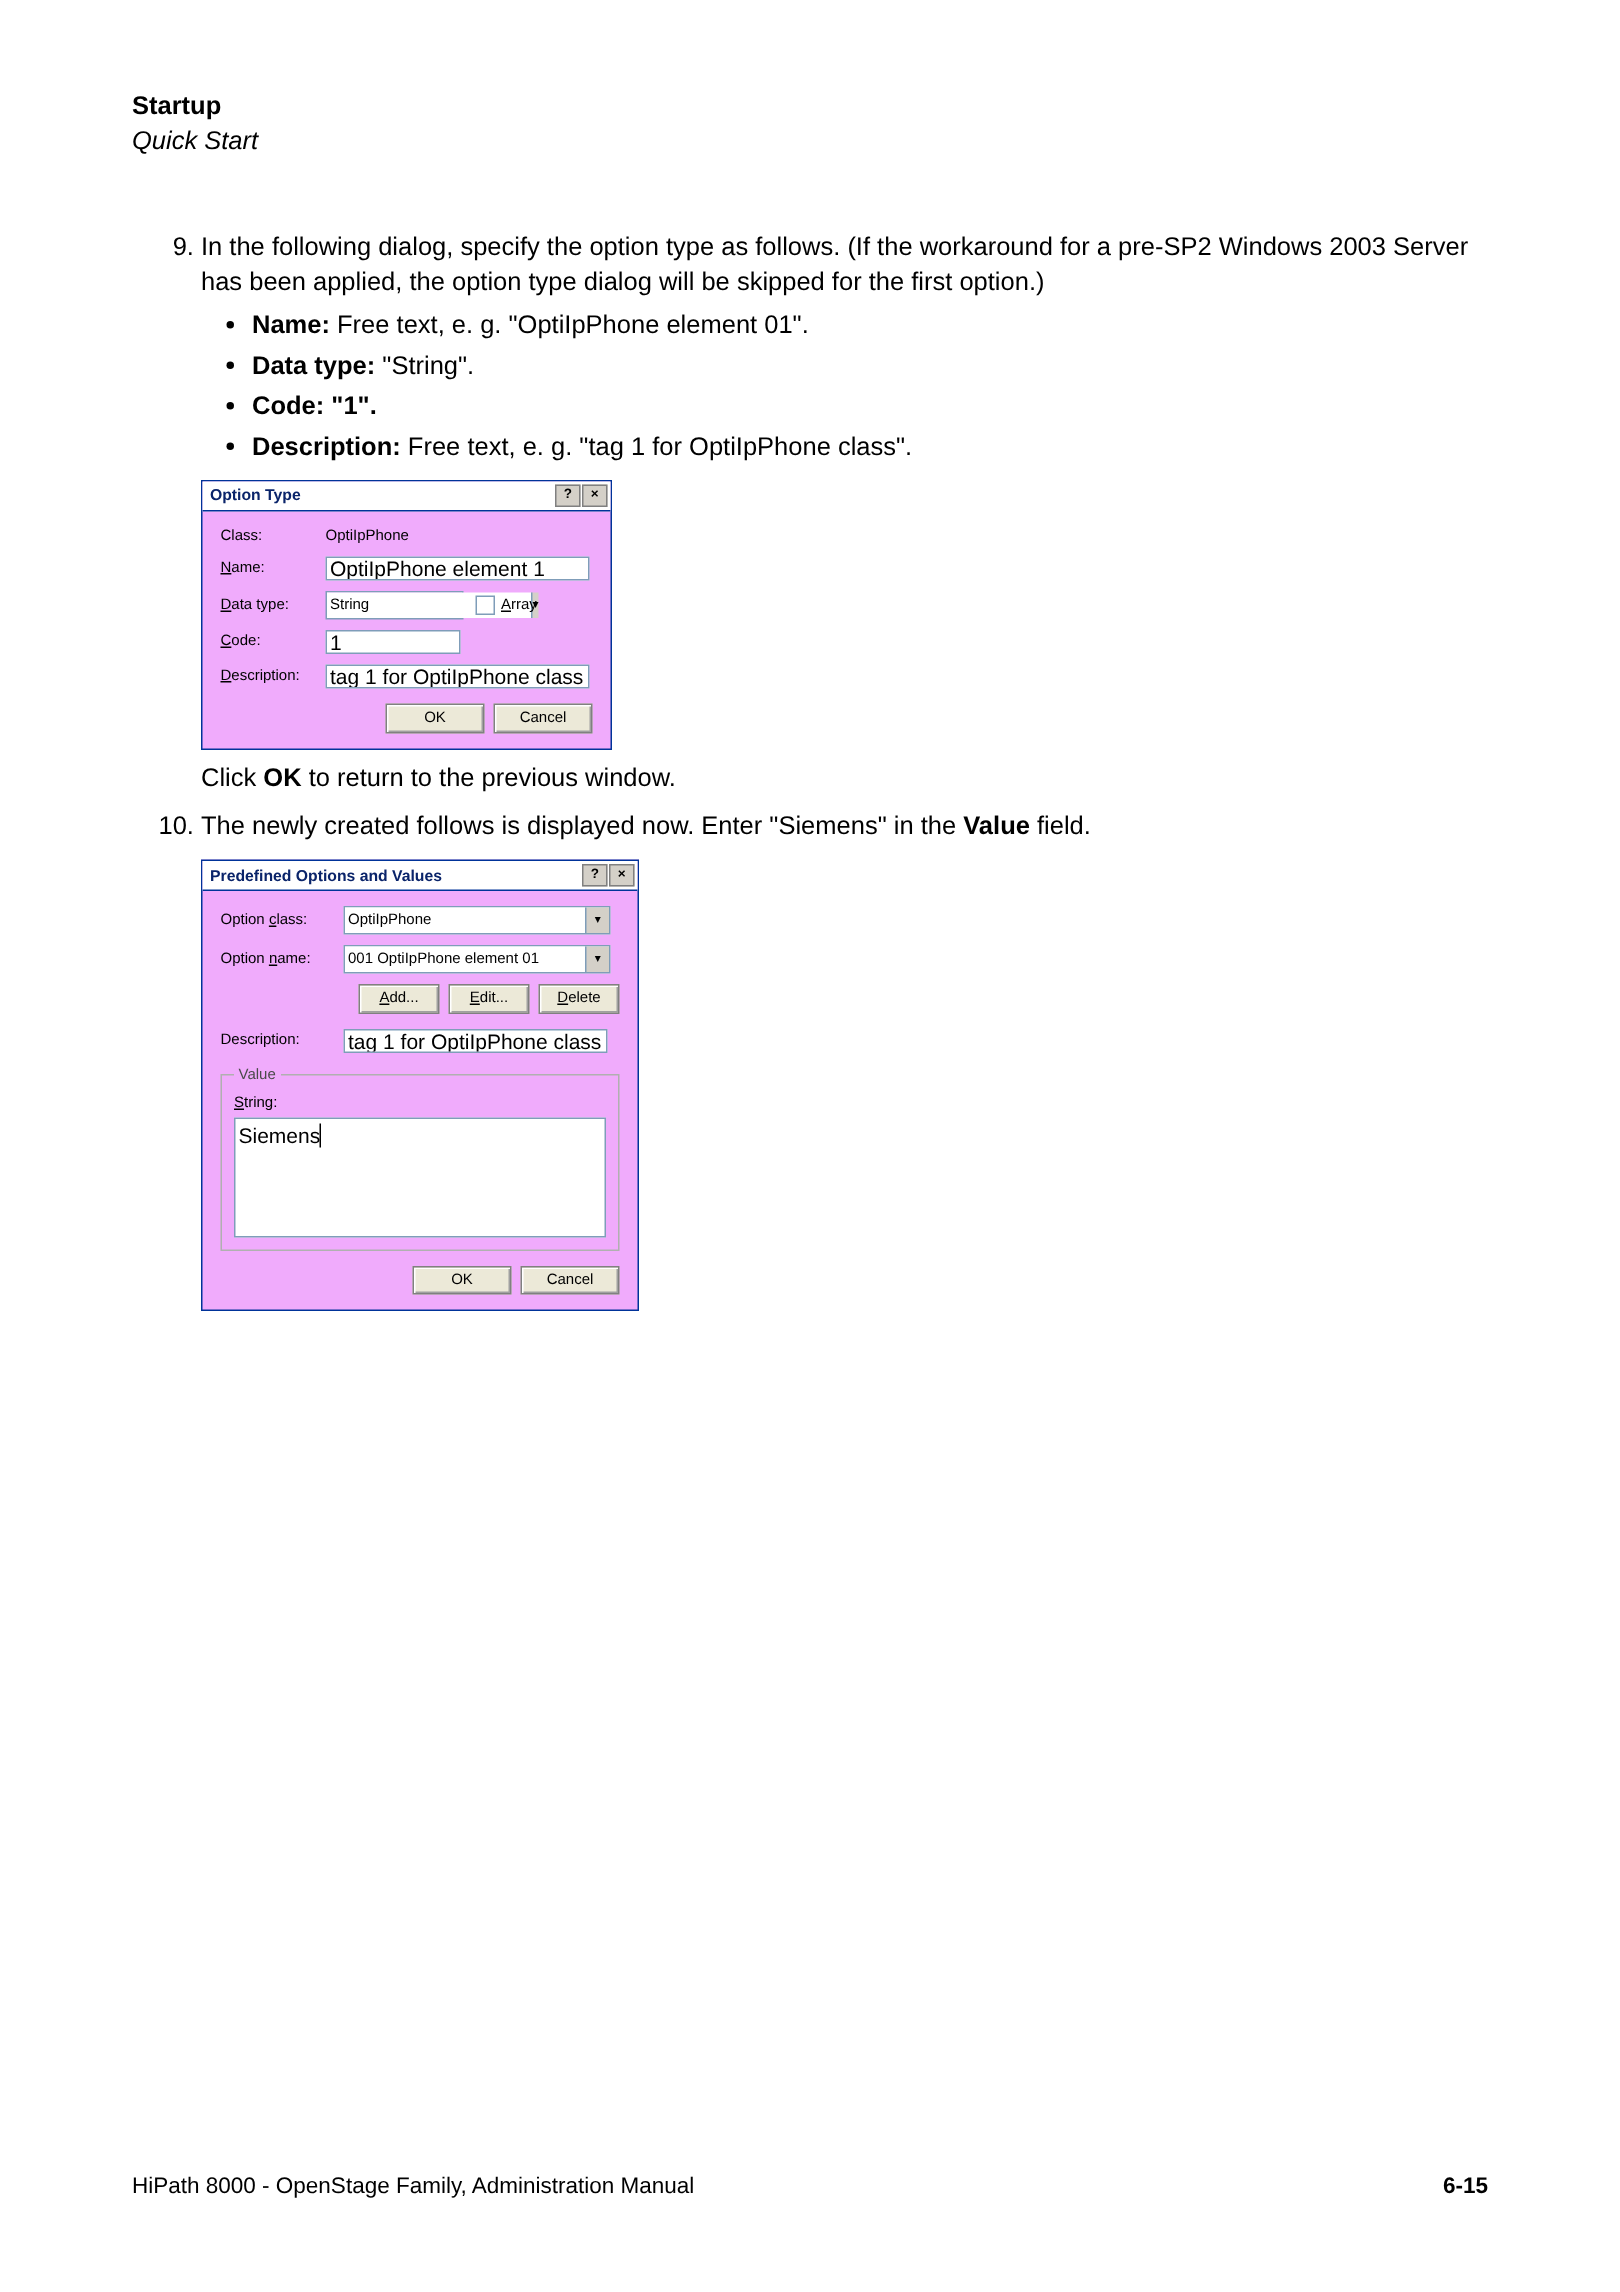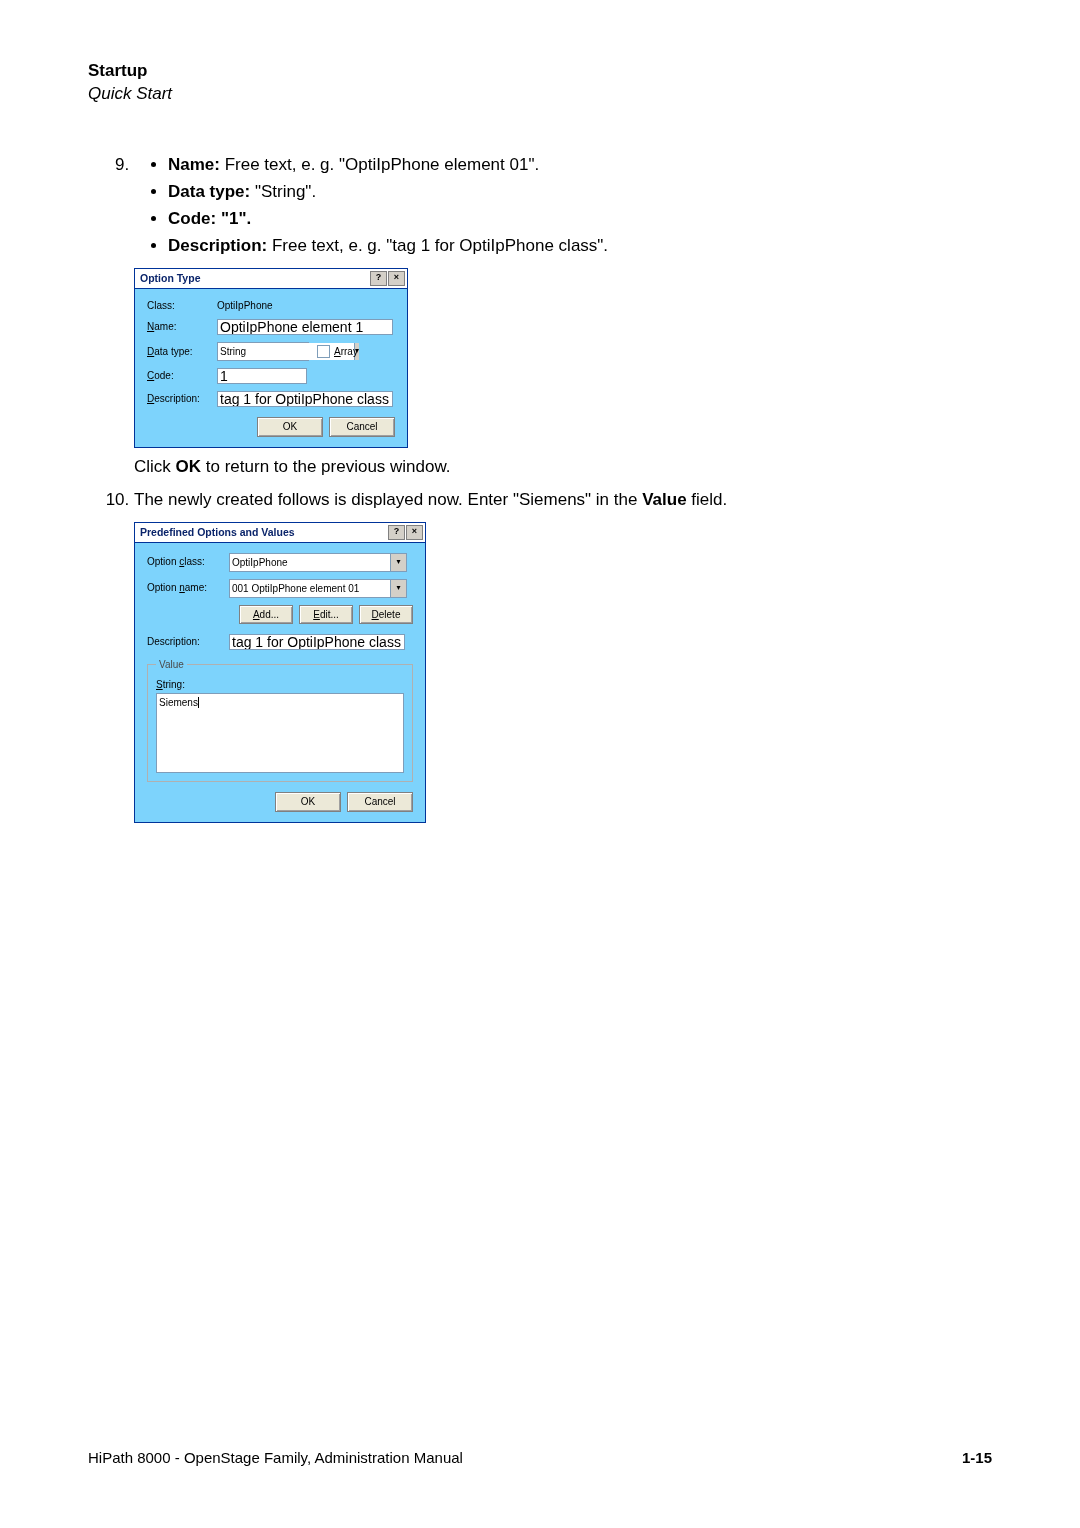--- a/index.html
+++ b/index.html
@@ -38,21 +38,21 @@
     list-style: disc;
     padding-left: 34px;
     margin: 6px 0 6px 0;
   }
   ul.bullet li {
     margin: 4px 0;
   }
   .dialog {
     font-family: Tahoma, sans-serif;
     font-size: 10px;
-    background: #7dd3fc;
+    background: #f0abfc;
     border: 1px solid #003399;
     width: 272px;
     margin: 10px 0 8px 0;
     color: #000;
   }
   .dialog.large {
     width: 290px;
   }
   .titlebar {
     background: #fff;
@@ -180,21 +180,21 @@
   fieldset.value legend {
     font-size: 10px;
     padding: 0 3px;
     color: #4a4a4a;
   }
   .multiline {
     border: 1px solid #7f9db9;
     background: #fff;
     height: 80px;
     width: 100%;
-    font-size: 10px;
+    font-size: 14px;
     padding: 2px;
     box-sizing: border-box;
     margin-top: 2px;
   }
   .footer {
     position: absolute;
     bottom: 60px;
     left: 88px;
     right: 88px;
     font-size: 15px;
@@ -209,20 +209,21 @@
 </head>
 <body>
 
 <div class="header">
   <div class="header-startup">Startup</div>
   <div class="header-quick">Quick Start</div>
 </div>
 
 <ol class="main-list" start="9">
   <li>
+    <span>In the following dialog, specify the option type as follows. (If the workaround for a pre-SP2 Windows 2003 Server has been applied, the option type dialog will be skipped for the first option.)</span>
     <ul class="bullet">
       <li><b>Name:</b><span> Free text, e. g. "OptiIpPhone element 01".</span></li>
       <li><b>Data type:</b><span> "String".</span></li>
       <li><b>Code:</b><b> "1".</b></li>
       <li><b>Description:</b><span> Free text, e. g. "tag 1 for OptiIpPhone class".</span></li>
     </ul>
 
     <div class="dialog">
       <div class="titlebar">
         <span>Option Type</span>
@@ -317,14 +318,14 @@
           <div class="win-btn">OK</div>
           <div class="win-btn">Cancel</div>
         </div>
       </div>
     </div>
   </li>
 </ol>
 
 <div class="footer">
   <div>HiPath 8000 - OpenStage Family, Administration Manual</div>
-  <div class="footer-page">1-15</div>
+  <div class="footer-page">6-15</div>
 </div>
 
 </body></html>

